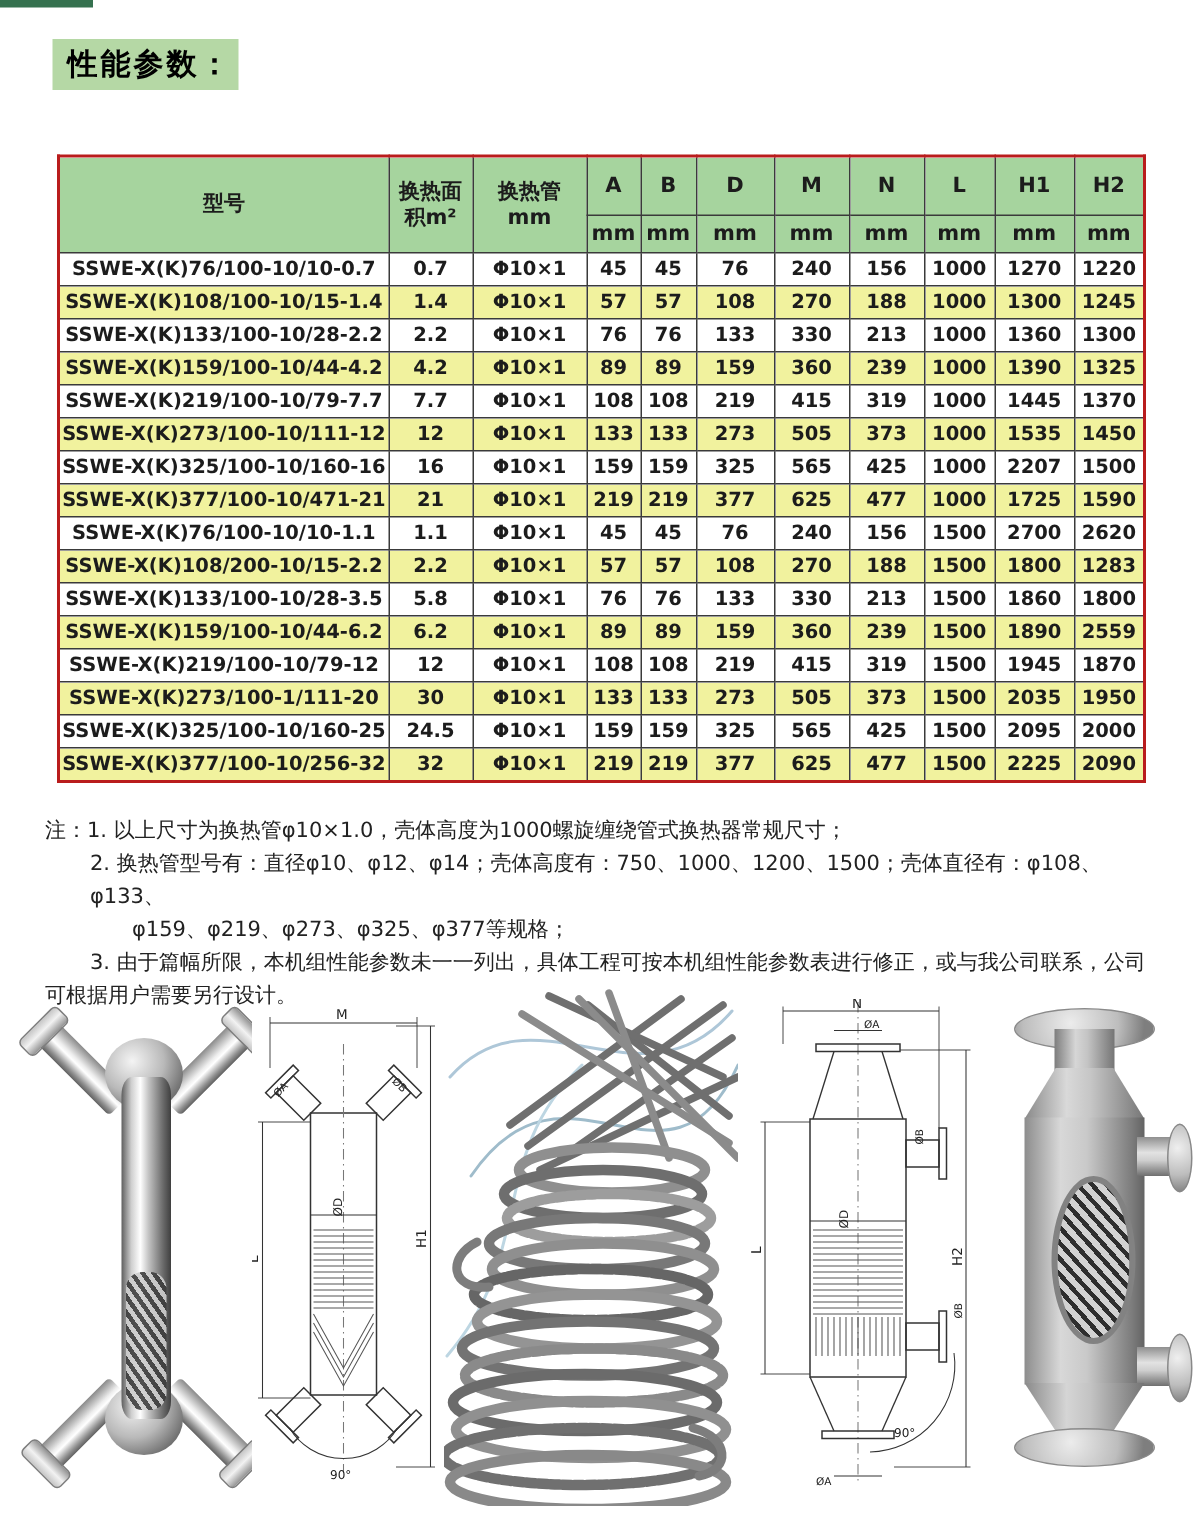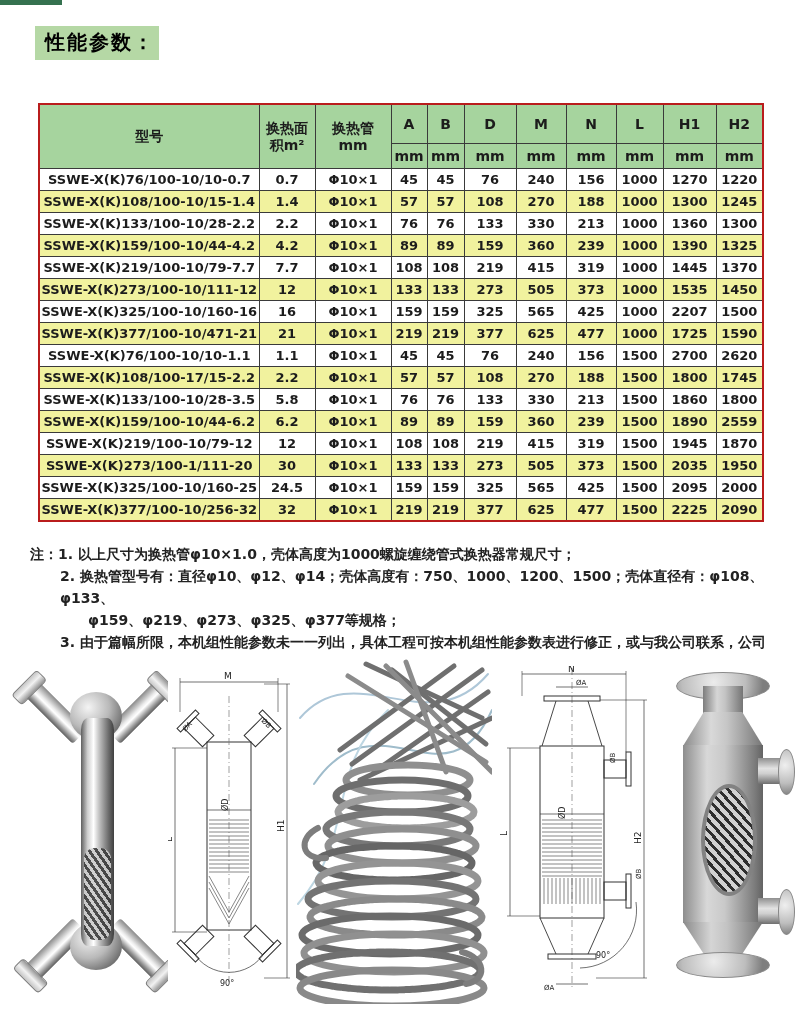--- a/index.html
+++ b/index.html
@@ -23,21 +23,21 @@
     border:1px solid #3a3a3a;text-align:center;vertical-align:middle;
     padding:0 1px;overflow:hidden;white-space:nowrap;
   }
   table.spec thead th{background:#a6d49e;font-size:14px;font-weight:700;}
   table.spec thead tr.hrow1 th{height:38px;line-height:17px;}
   table.spec thead tr.hrow2 th{height:24px;font-weight:700;}
   table.spec tbody td{height:21px;font-size:13px;font-weight:600;background:#ffffff;}
   table.spec tbody tr:nth-child(even) td{background:#f1f29e;}
   table.spec tbody td.model{font-size:13px;letter-spacing:0;}
   
-  .notes{position:absolute;left:30px;top:543px;width:748px;font-size:14px;line-height:22px;font-weight:700;color:#222;}
+  .notes{position:absolute;left:30px;top:543px;width:748px;font-size:14px;line-height:22px;font-weight:400;color:#222;}
   .notes .ind1{margin-left:30px;}
   .notes .ind2{margin-left:58px;}
   
   .fig{position:absolute;background:#fff;}
   #photo1{left:24px;top:676px;width:148px;height:312px;}
   #drawing1{left:168px;top:670px;width:126px;height:324px;}
   #coilphoto{left:296px;top:652px;width:196px;height:352px;}
   #drawing2{left:492px;top:666px;width:160px;height:327px;}
   #photo2{left:652px;top:666px;width:142px;height:324px;}
   
@@ -241,31 +241,31 @@
     <td>45</td>
     <td>45</td>
     <td>76</td>
     <td>240</td>
     <td>156</td>
     <td>1500</td>
     <td>2700</td>
     <td>2620</td>
   </tr>
       <tr>
-    <td class="model">SSWE-X(K)108/100-17/15-2.2</td>
+    <td class="model">SSWE-X(K)108/200-10/15-2.2</td>
     <td>2.2</td>
     <td>Φ10×1</td>
     <td>57</td>
     <td>57</td>
     <td>108</td>
     <td>270</td>
     <td>188</td>
     <td>1500</td>
     <td>1800</td>
-    <td>1745</td>
+    <td>1283</td>
   </tr>
       <tr>
     <td class="model">SSWE-X(K)133/100-10/28-3.5</td>
     <td>5.8</td>
     <td>Φ10×1</td>
     <td>76</td>
     <td>76</td>
     <td>133</td>
     <td>330</td>
     <td>213</td>
@@ -339,20 +339,21 @@
     <td>2090</td>
   </tr>
     </tbody>
 </table>
 
 <div class="notes">
   <div>注：1. 以上尺寸为换热管φ10×1.0，壳体高度为1000螺旋缠绕管式换热器常规尺寸；</div>
   <div class="ind1">2. 换热管型号有：直径φ10、φ12、φ14；壳体高度有：750、1000、1200、1500；壳体直径有：φ108、φ133、</div>
   <div class="ind2">φ159、φ219、φ273、φ325、φ377等规格；</div>
   <div class="ind1">3. 由于篇幅所限，本机组性能参数未一一列出，具体工程可按本机组性能参数表进行修正，或与我公司联系，公司</div>
+  <div>可根据用户需要另行设计。</div>
 </div>
 
 <div class="fig" id="photo1">
   <div class="arm" style="left:-4px;top:26px;transform:rotate(45deg);">
       <span class="flg left"></span>
     </div>
   <div class="arm" style="left:79px;top:26px;transform:rotate(-45deg);">
       <span class="flg right"></span>
     </div>
   <div class="arm" style="left:-4px;top:264px;transform:rotate(-45deg);">

